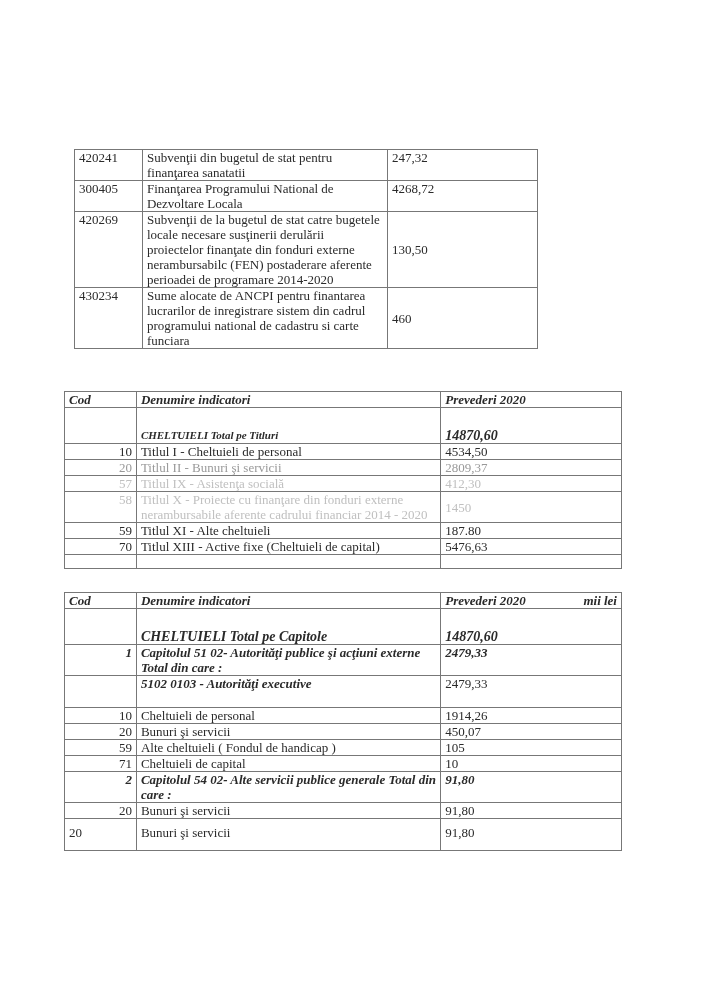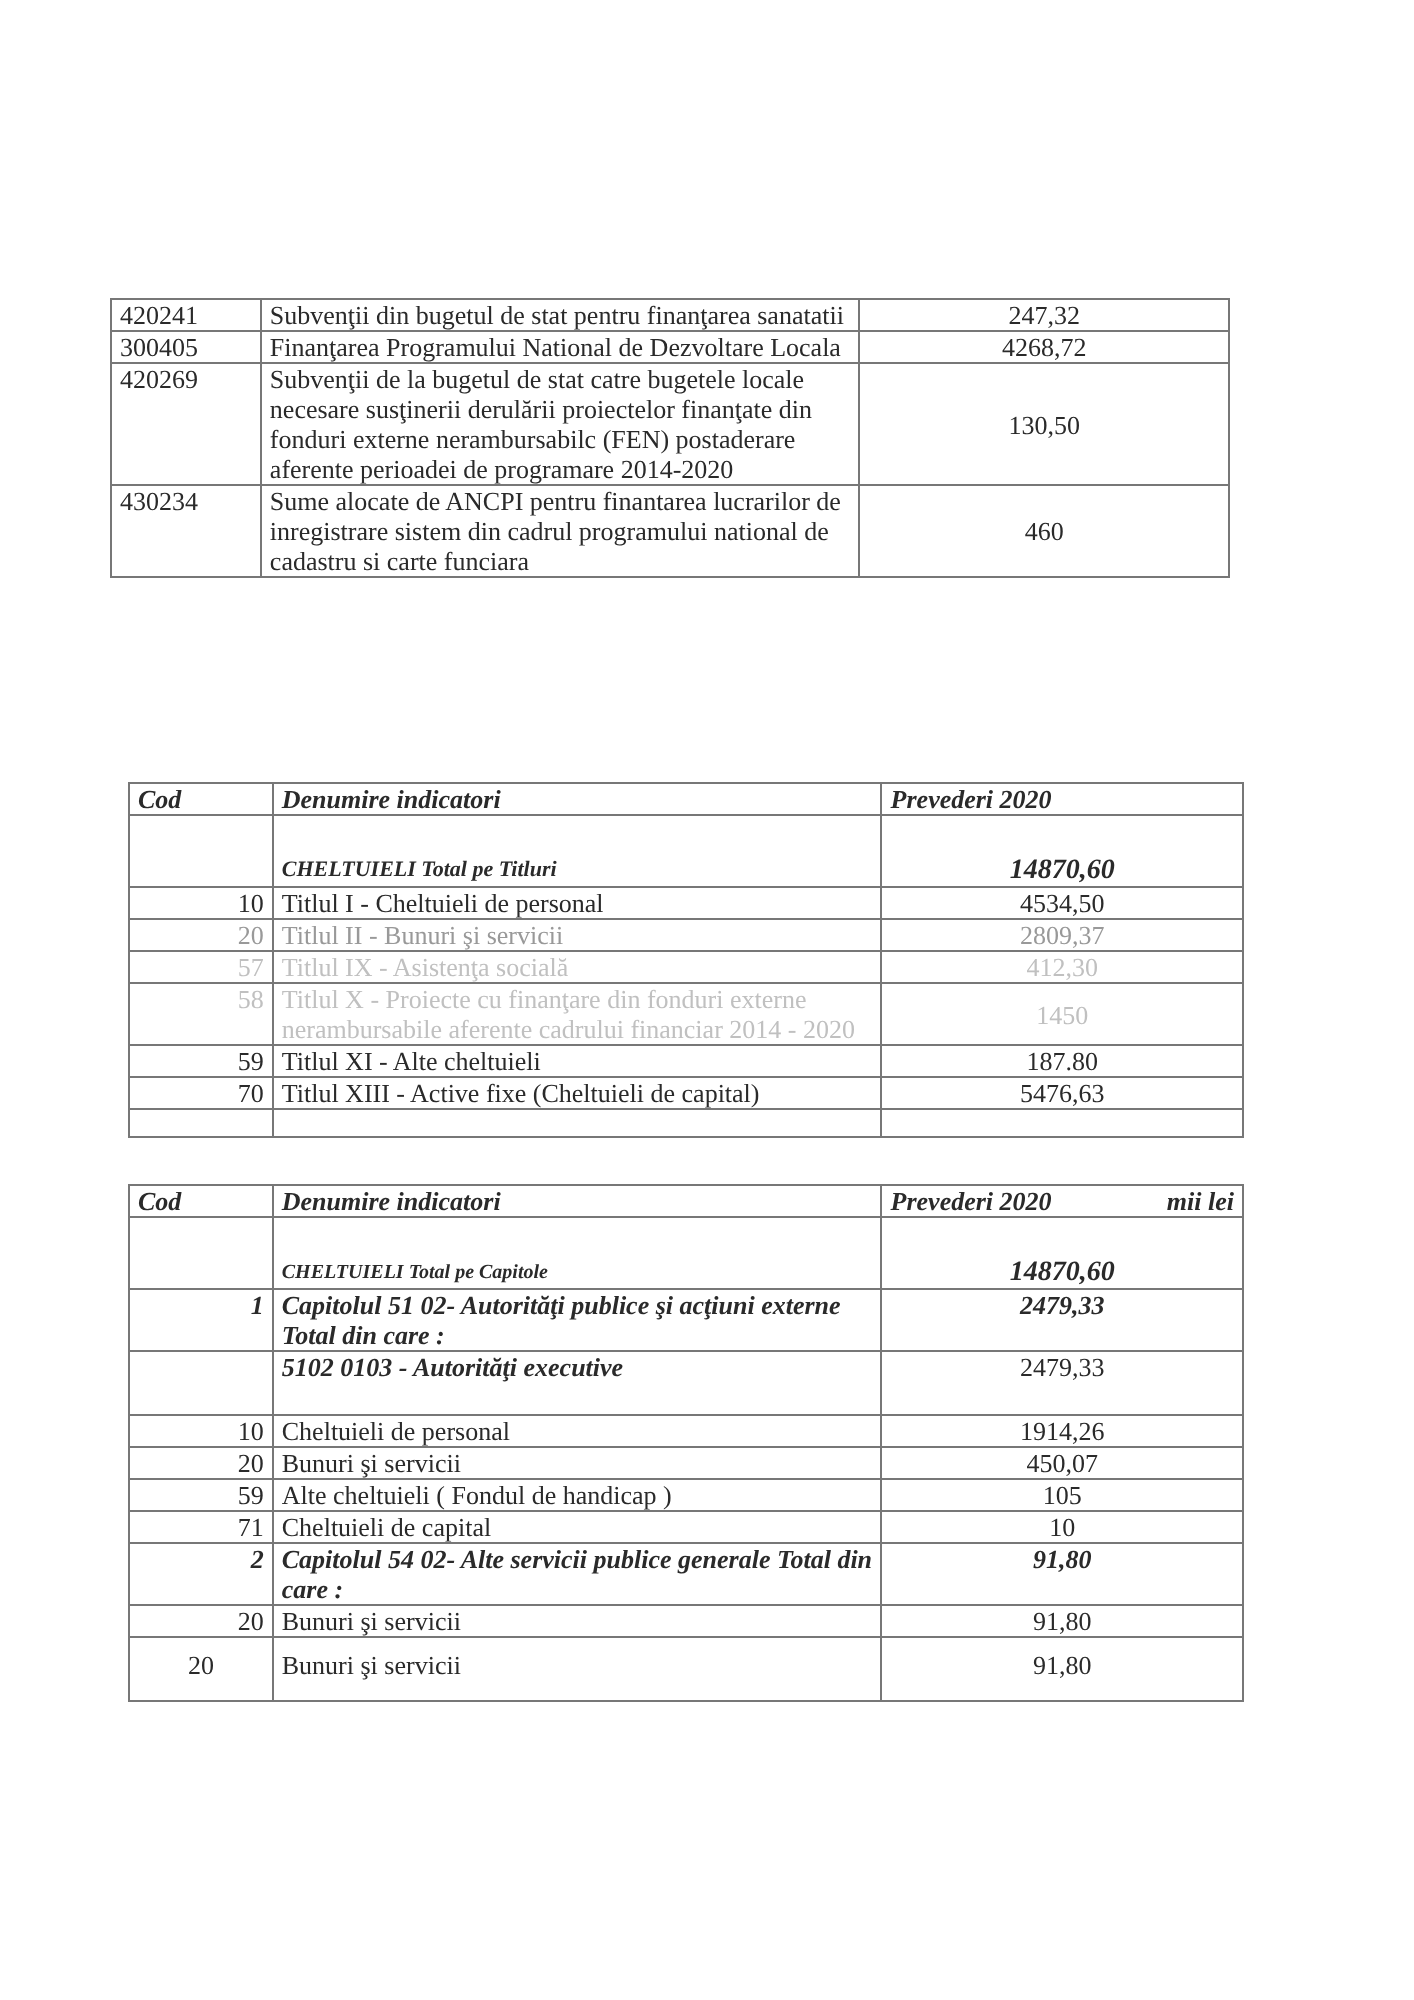--- a/index.html
+++ b/index.html
@@ -3,31 +3,31 @@
 <meta charset="utf-8">
 <style>
   html, body { margin: 0; padding: 0; }
   body {
     width: 707px; height: 1000px; background: #ffffff; position: relative;
     font-family: "Liberation Serif", serif; color: #2a2a2a; font-size: 13px;
     overflow: hidden;
   }
   .t { position: absolute; border-collapse: collapse; }
   .t td { border: 1px solid #777; padding: 0 4px; vertical-align: top; line-height: 15px; }
-  .num { text-align: center; }
+  .num { }
   .cod { text-align: right; }
   .b { font-weight: bold; font-style: italic; }
   .faded { color: #999; }
   .faded2 { color: #c0c0c0; padding-left: 48px; }
   .vm { vertical-align: middle !important; }
 </style>
 </head>
 <body>
 
-<table class="t" style="left:55px; top:149px; width:560px;">
+<table class="t" style="left:74px; top:149px; width:464px;">
   <colgroup>
       <col style="width:75px">
       <col style="width:300px">
       <col style="width:185px">
     </colgroup>
   <tbody>
       <tr>
     <td>420241</td>
     <td>Subvenţii din bugetul de stat pentru finanţarea sanatatii</td>
     <td class="num">247,32</td>
@@ -115,21 +115,21 @@
       <tr>
     <td class="b">Cod</td>
     <td class="b">Denumire indicatori</td>
     <td>
       <span class="b">Prevederi 2020</span>
       <span class="b" style="float:right">mii lei</span>
     </td>
   </tr>
   <tr style="height:36px">
     <td></td>
-    <td class="b" style="vertical-align:bottom;font-size:10px">CHELTUIELI Total pe Capitole</td>
+    <td class="b" style="vertical-align:bottom;font-size:14px">CHELTUIELI Total pe Capitole</td>
     <td class="b num" style="vertical-align:bottom;font-size:14px">14870,60</td>
   </tr>
   <tr class="b">
     <td class="cod">1</td>
     <td>Capitolul 51 02- Autorităţi publice şi acţiuni externe Total din care :</td>
     <td class="num">2479,33</td>
   </tr>
   <tr style="height:32px">
     <td class="cod"></td>
     <td class="b">5102 0103 - Autorităţi executive</td>

